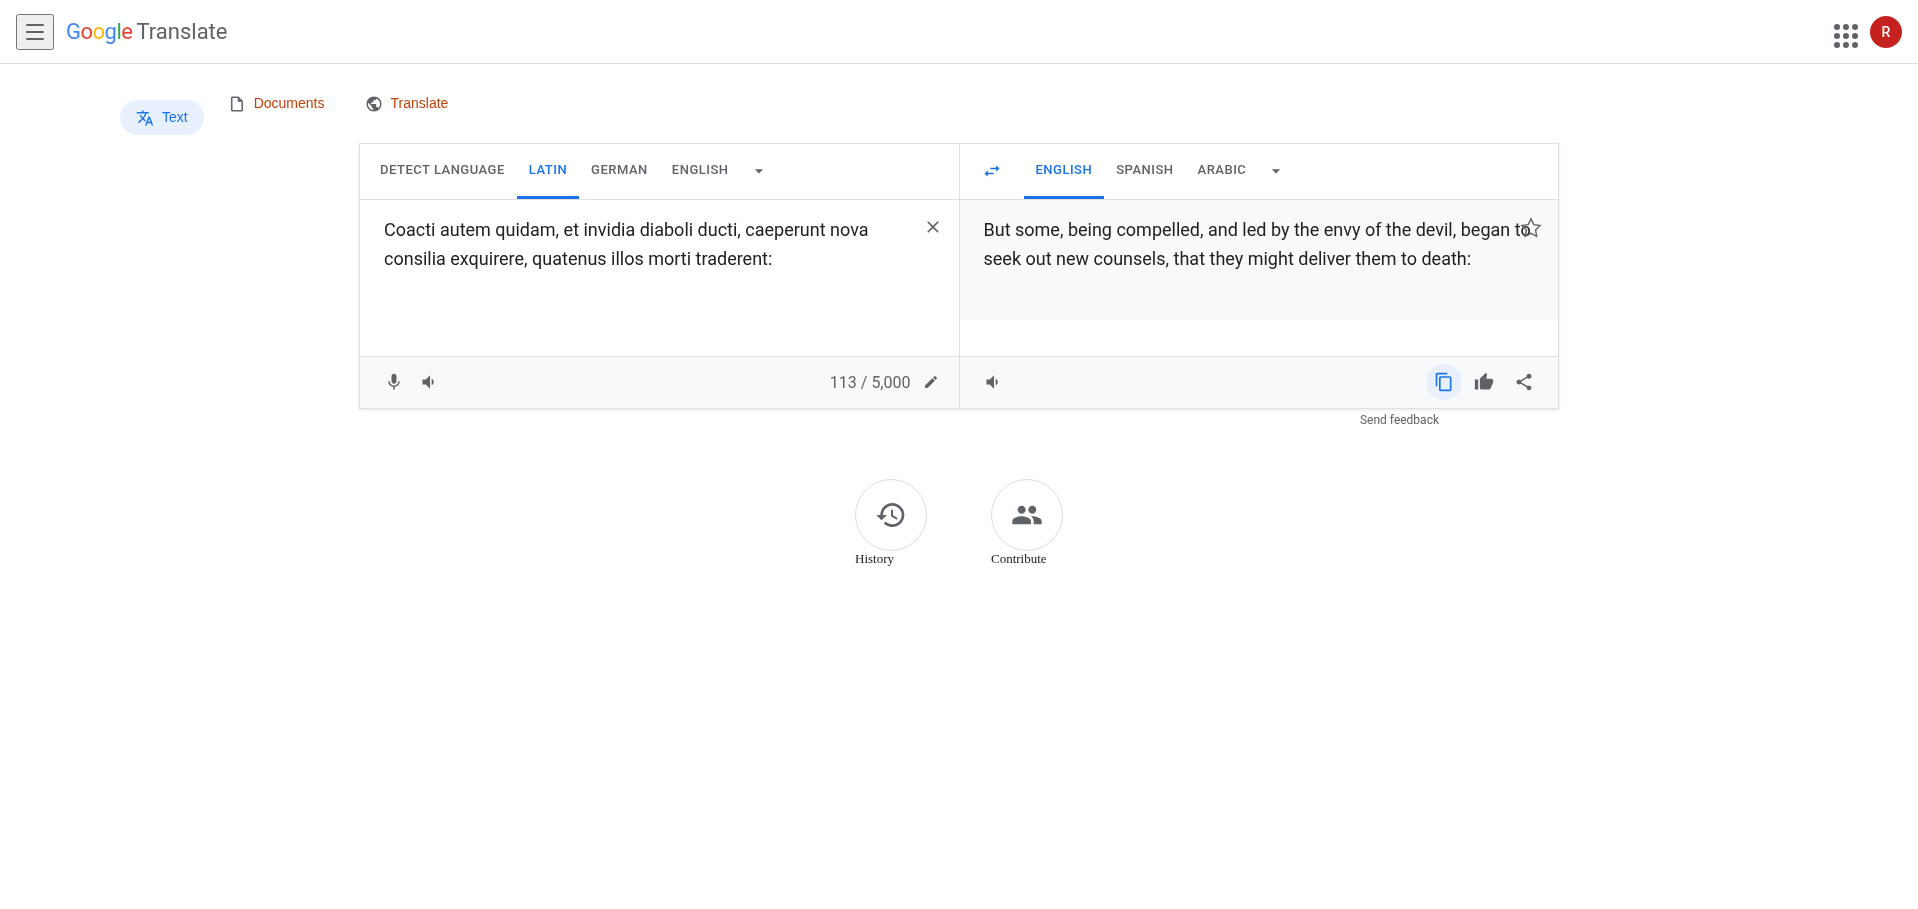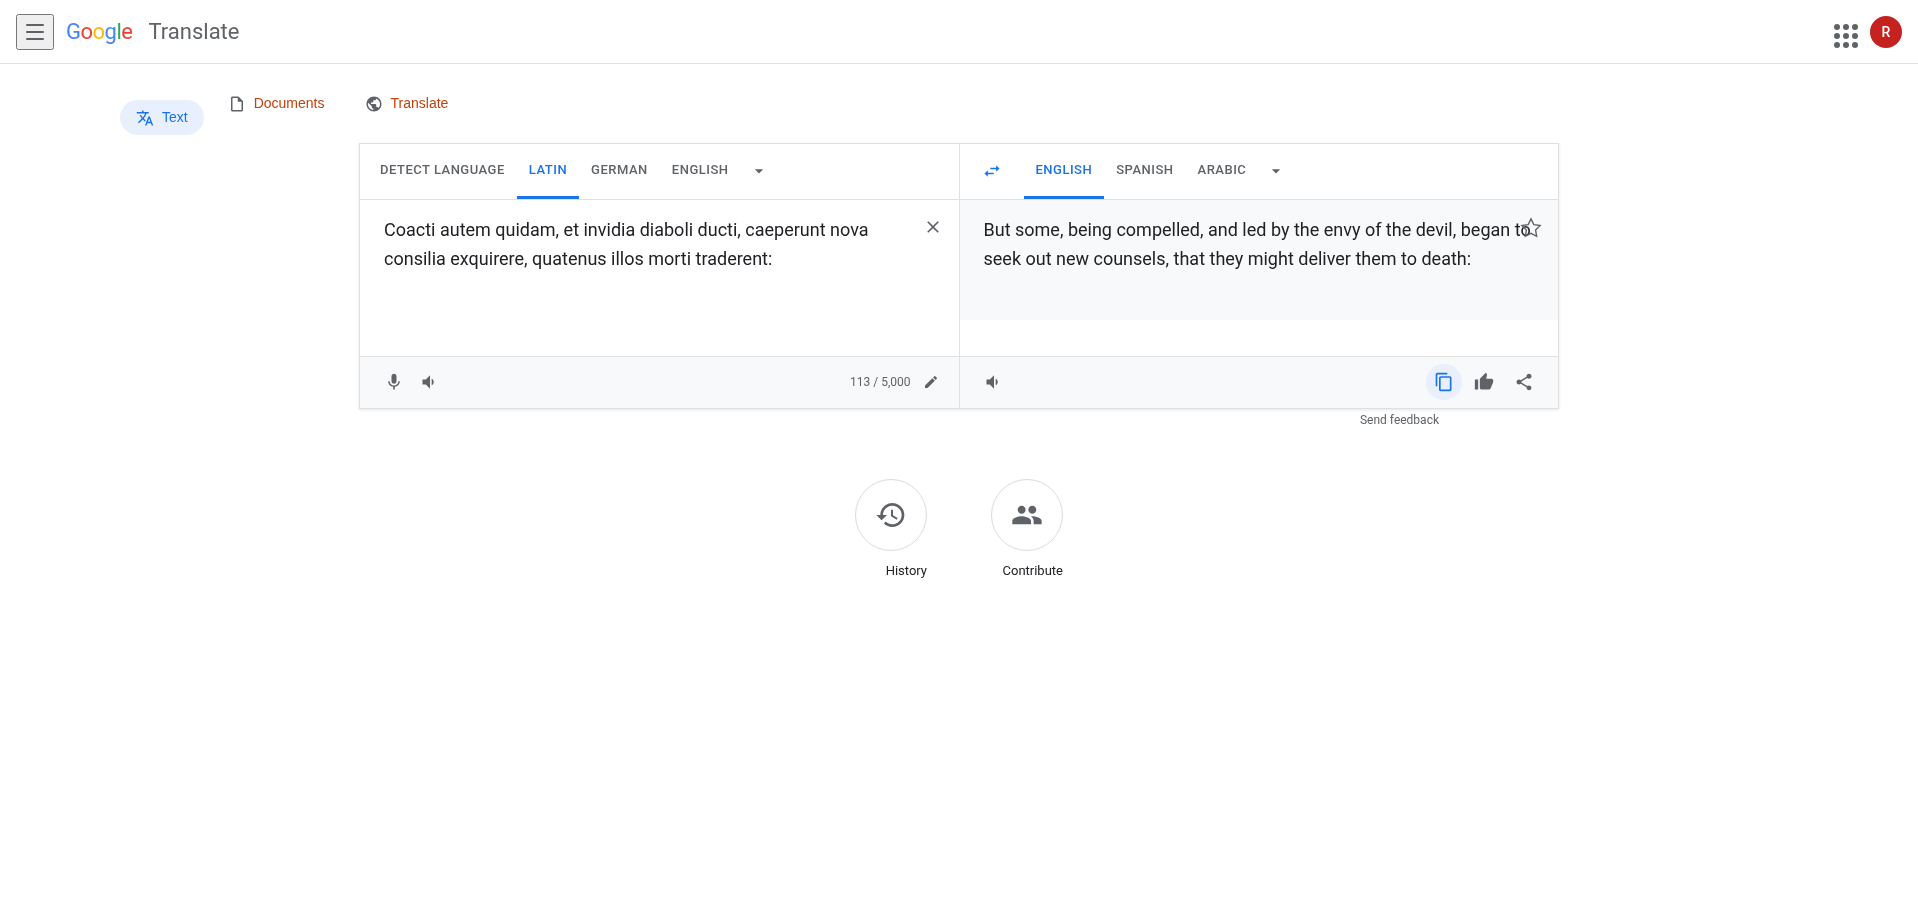--- a/index.html
+++ b/index.html
@@ -29,21 +29,21 @@
     .hamburger span {
       display: block;
       width: 18px;
       height: 2px;
       background: #5f6368;
       border-radius: 1px;
     }
     .logo {
       display: flex;
       align-items: center;
-      gap: 12px;
+      gap: 0;
       font-size: 22px;
       font-weight: 400;
     }
     .logo-google {
       font-weight: 400;
       letter-spacing: -0.5px;
     }
     .g-blue { color: #4285F4; }
     .g-red { color: #EA4335; }
     .g-yellow { color: #FBBC05; }
@@ -256,21 +256,21 @@
       display: flex;
       align-items: center;
       padding: 8px 16px;
       border-top: 1px solid #e0e0e0;
       background: #f8f9fa;
       height: 52px;
     }
     .char-count {
       margin-left: auto;
       color: #5f6368;
-      font-size: 12px;
+      font-size: 16px;
     }
     .icon-btn {
       background: none;
       border: none;
       cursor: pointer;
       padding: 8px;
       color: #5f6368;
       font-size: 18px;
       border-radius: 50%;
       display: flex;
@@ -305,23 +305,23 @@
     .bottom-section {
       display: flex;
       justify-content: center;
       gap: 64px;
       margin-top: 48px;
       padding-bottom: 40px;
     }
     .bottom-item {
       display: flex;
       flex-direction: column;
-      align-items: flex-end;
-      gap: 12px;
-      cursor: pointer;
+      align-items: flex-start;
+      cursor: pointer;
+      font-family: Liberation Serif, serif;
     }
     .bottom-circle {
       width: 72px;
       height: 72px;
       border-radius: 50%;
       border: 1px solid #dadce0;
       display: flex;
       align-items: center;
       justify-content: center;
       font-size: 28px;

